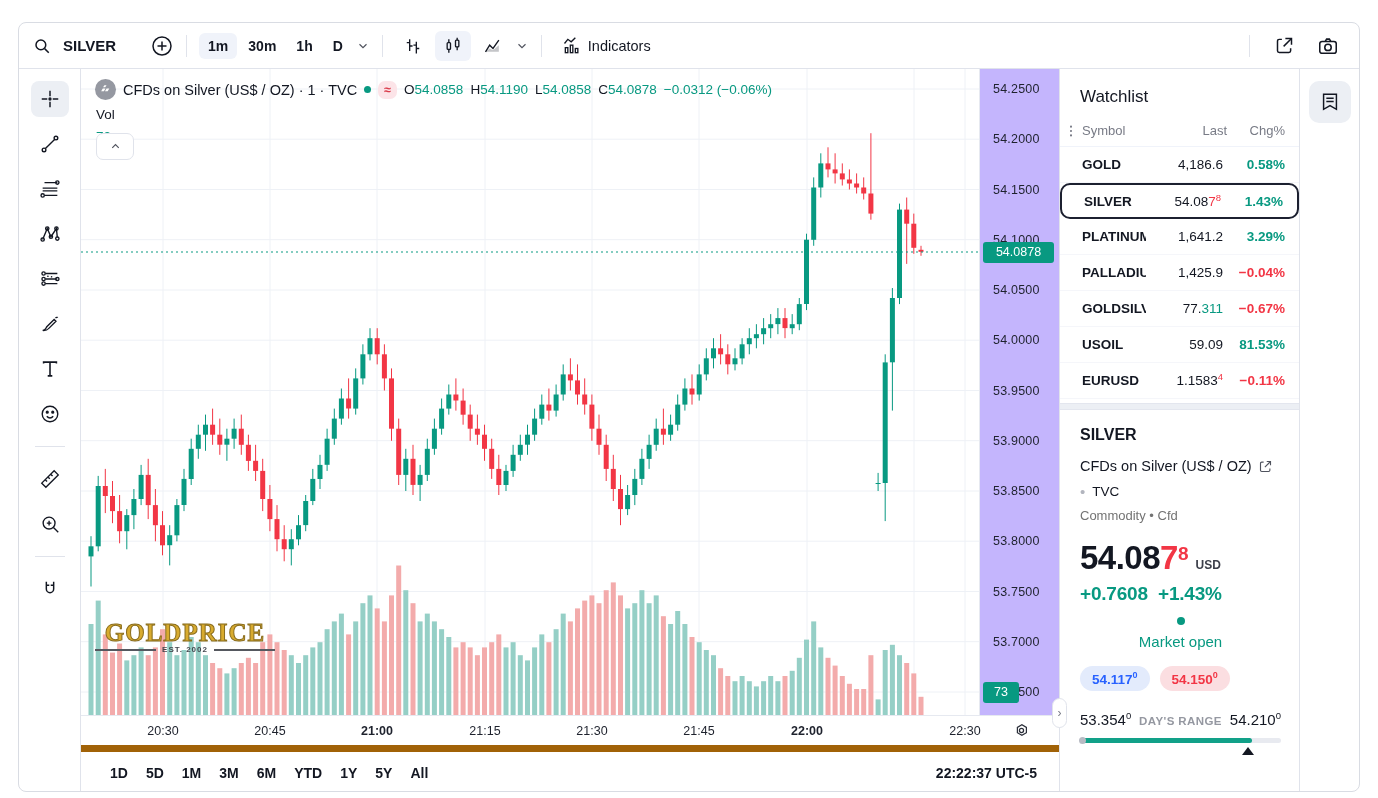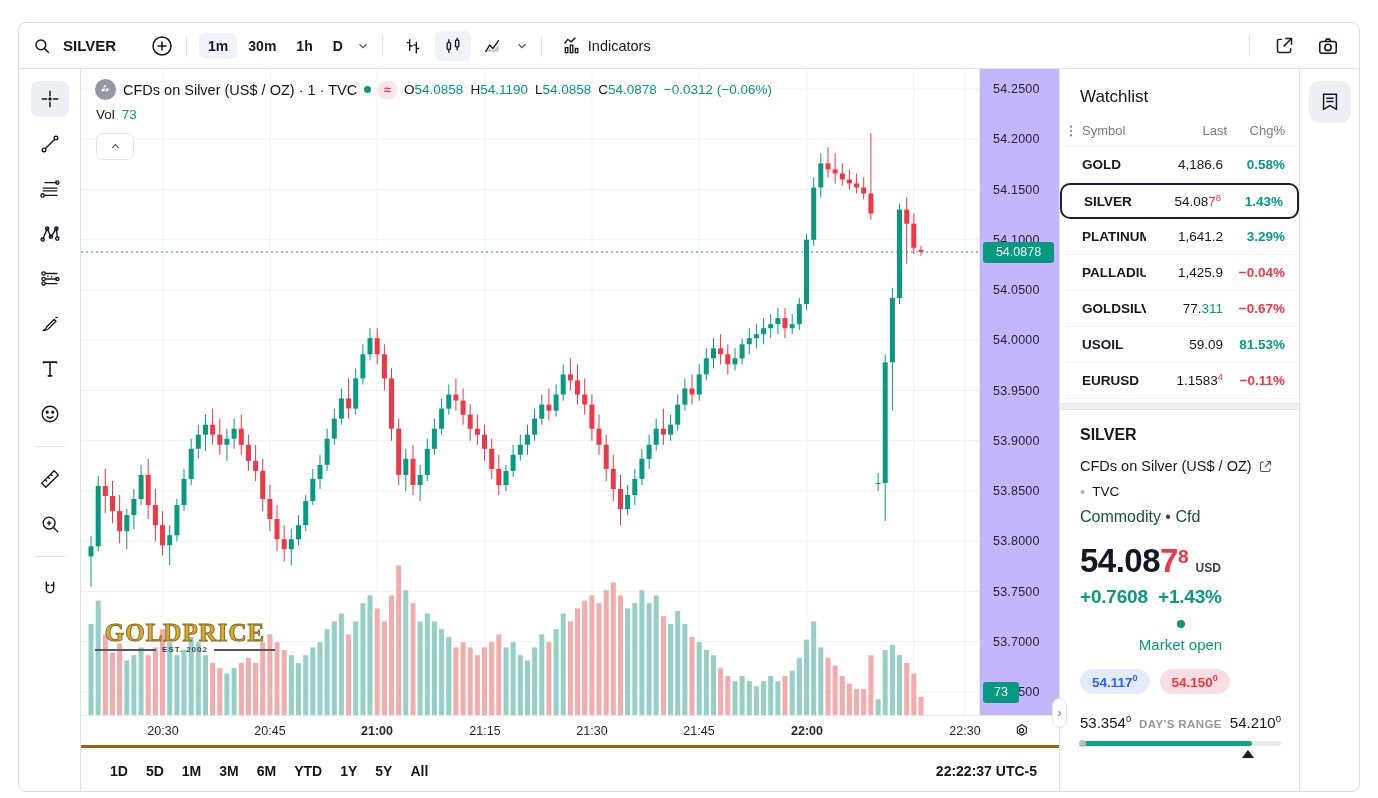--- a/index.html
+++ b/index.html
@@ -38,38 +38,38 @@
   .pa-volbadge { position:absolute; left:3px; width:36px; height:21px; border-radius:3px; color:#fff; font-size:12.5px; display:flex; align-items:center; justify-content:center; }
 
   
   .legend { position:absolute; left:14px; top:10px; display:flex; align-items:center; gap:7px; font-size:13.5px; white-space:nowrap; z-index:5; }
   .legend-logo { width:21px; height:21px; border-radius:50%; background:#9598a1; color:#fff; display:flex; align-items:center; justify-content:center; }
   .legend-title { font-size:14.5px; color:#131722; }
   .status-dot { width:7px; height:7px; border-radius:50%; }
   .approx-badge { font-size:12.5px; font-weight:700; padding:0 6px; border-radius:7px; line-height:18px; }
   .ohlc { display:flex; gap:7px; font-size:13.5px; }
   .ohlc .k { color:#131722; }
-  .legend-vol { position:absolute; left:15px; top:38px; font-size:13.5px; display:flex; gap:7px; z-index:5; }
+  .legend-vol { position:absolute; left:15px; top:38px; font-size:13.5px; display:flex; gap:7px; z-index:5;flex-direction:column; }
   .collapse-btn { position:absolute; left:15px; top:64px; width:38px; height:27px; background:#fff; border:1px solid #e0e3eb; border-radius:7px; display:flex; align-items:center; justify-content:center; color:#50535e; cursor:pointer; z-index:5; }
 
   
   .watermark { position:absolute; left:14px; top:550px; z-index:4; width:180px; text-align:center; pointer-events:none; }
   .wm-name { font-size:25px; font-weight:700; letter-spacing:1px; color:#d8ab2e; -webkit-text-stroke:1px #8a6d1d; font-family:"Liberation Serif", serif; }
   .wm-sub { display:flex; align-items:center; gap:6px; margin-top:-2px; }
   .wm-sub .ln { flex:1; height:2px; background:#55585f; }
   .wm-est { font-size:8px; color:#44474e; letter-spacing:1px; font-weight:700; }
 
   
   .time-axis { position:relative; height:30px; border-top:1px solid #e6e9f0; flex:none; }
   .ta-label { position:absolute; top:50%; transform:translate(-50%,-50%); font-size:12.5px; color:#1e222d; }
   .ta-label.bold { font-weight:700; }
   .ta-gear { position:absolute; left:931px; top:5px; color:#2a2e39; cursor:pointer; }
 
   
-  .bottom-bar { height:48px; border-top:3px solid #a16207; display:flex; align-items:center; padding:0 22px; flex:none; }
+  .bottom-bar { height:48px; border-top:7px solid #a16207; display:flex; align-items:center; padding:0 22px; flex:none; }
   .ranges { display:flex; gap:4px; }
   .range-btn { font-size:14px; font-weight:600; color:#131722; padding:5px 7px; border-radius:6px; cursor:pointer; }
   .bb-grow { flex:1; }
   .clock { font-size:14px; font-weight:600; color:#131722; }
 
   
   .right-panel { width:240px; border-left:1px solid #e0e3eb; flex:none; display:flex; flex-direction:column; position:relative; background:#fff; }
   .panel-handle { position:absolute; left:-8px; top:629px; width:15px; height:30px; background:#fff; border:1px solid #e0e3eb; border-radius:8px; display:flex; align-items:center; justify-content:center; font-size:12px; color:#787b86; z-index:6; cursor:pointer; }
   .wl-title { font-size:17px; font-weight:400; padding:18px 16px 10px 20px; }
   .wl-head { display:grid; grid-template-columns:58px 1fr 58px; padding:6px 14px 8px 22px; color:#787b86; font-size:13px; border-bottom:1px solid #f0f3fa; position:relative; }
@@ -87,21 +87,21 @@
   .c-up { color:#089981; }
   .c-down { color:#f23645; }
 
   .splitter { height:7px; background:#eceff4; border-top:1px solid #e3e6ee; border-bottom:1px solid #e3e6ee; margin-top:4px; }
 
   .details { padding:16px 18px 0 20px; }
   .d-symbol { font-size:16px; font-weight:700; margin-bottom:14px; }
   .d-desc { font-size:14.5px; color:#131722; display:flex; align-items:center; gap:6px; margin-bottom:9px; }
   .d-src { font-size:13.5px; color:#131722; display:flex; align-items:center; gap:7px; margin-bottom:8px; }
   .d-src .b { color:#b2b5be; font-size:15px; }
-  .d-type { font-size:16px; color:#14532d; margin-bottom:16px; }
+  .d-type { font-size:13px; color:#737373; margin-bottom:16px; }
   .d-price { display:flex; align-items:baseline; gap:2px; }
   .d-price .big { font-size:33px; font-weight:700; letter-spacing:-.5px; }
   .d-price .big-sup { font-size:19px; font-weight:700; position:relative; top:-9px; }
   .d-price .cur { font-size:12px; font-weight:700; color:#3c3f4a; margin-left:5px; }
   .d-change { font-size:19px; font-weight:600; color:#089981; margin-top:6px; letter-spacing:-.2px; }
   .d-market { display:flex; align-items:center; gap:8px; color:#089981; font-size:15px; margin-top:12px;flex-direction:column; }
   .d-market .dot { width:8px; height:8px; border-radius:50%; background:#089981; }
   .d-pills { display:flex; gap:10px; margin-top:16px; }
   .pill { font-size:13.5px; font-weight:600; border-radius:13px; padding:4px 12px; }
   .pill.bid { background:#e3ebfc; color:#2962ff; }

